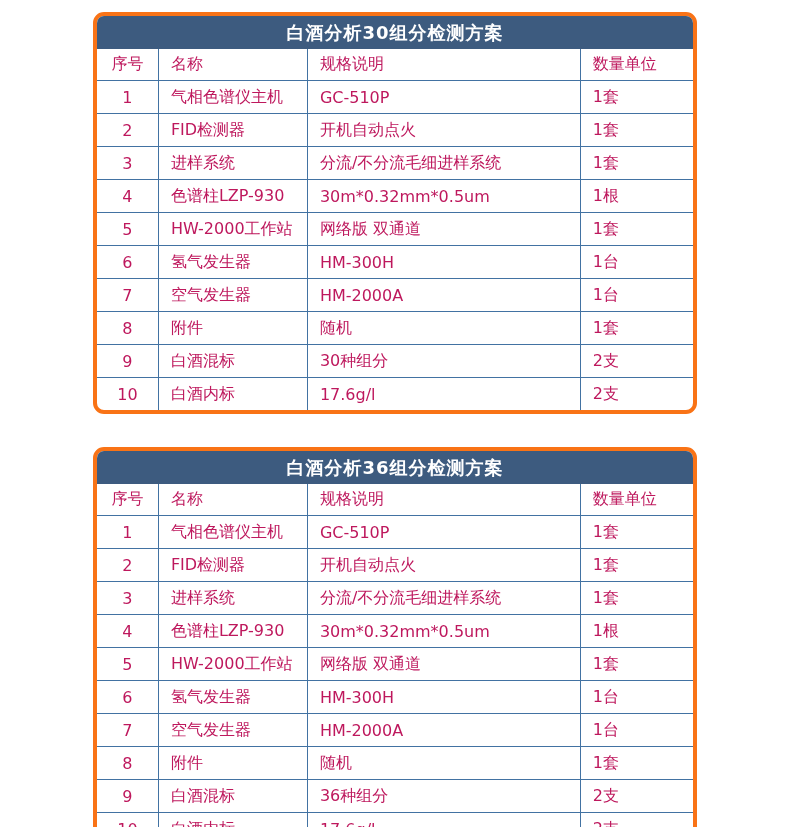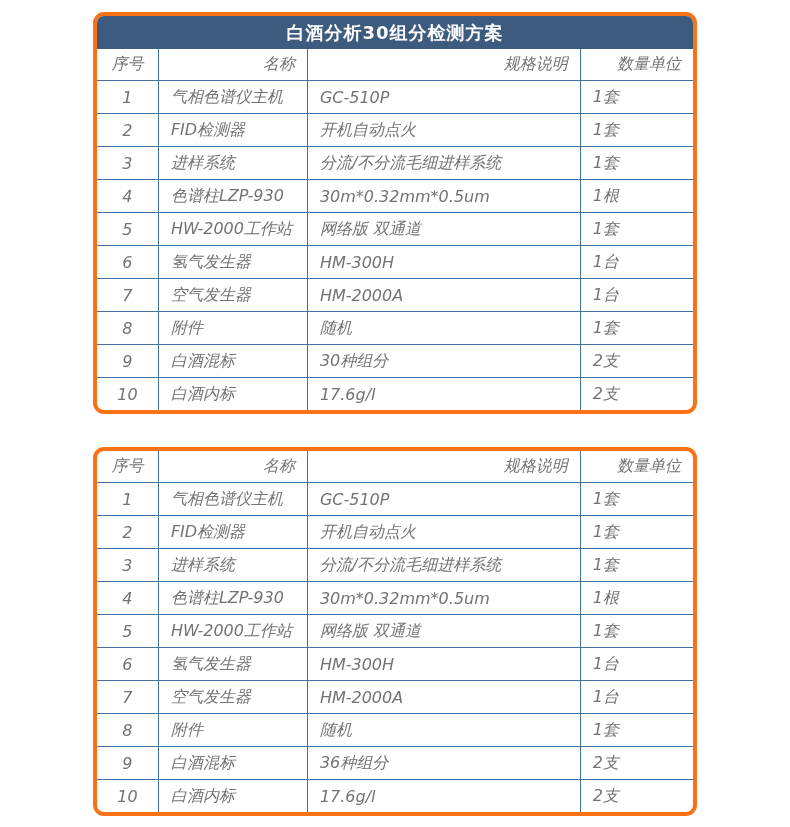--- a/index.html
+++ b/index.html
@@ -38,34 +38,33 @@
     font-size: 18px;
     font-weight: bold;
     text-align: center;
     letter-spacing: 1px;
   }
   table.spec-table {
     width: 100%;
     border-collapse: collapse;
     table-layout: fixed;
     font-size: 16px;
-    color: #737373;
-    font-style: italic;
+    color: #be185d;
   }
   table.spec-table th,
   table.spec-table td {
     border: 1.5px solid #4272a2;
     padding: 0 12px;
     text-align: left;
     vertical-align: middle;
     font-weight: normal;
     white-space: nowrap;
     overflow: hidden;
   }
-  table.spec-table th { height: 31px; border-top: none; text-align: right; }
+  table.spec-table th { height: 31px; border-top: none; }
   table.spec-table td { height: 32px; }
   table.spec-table th:first-child,
   table.spec-table td:first-child {
     border-left: none;
     text-align: center;
     padding: 0;
   }
   table.spec-table th:last-child,
   table.spec-table td:last-child { border-right: none; }
   table.spec-table tr:last-child td { border-bottom: none; }
@@ -155,20 +154,21 @@
             <td>10</td>
             <td>白酒内标</td>
             <td>17.6g/l</td>
             <td>2支</td>
           </tr>
         </tbody>
     </table>
   </div>
 
   <div class="spec-card">
+    <div class="card-title">白酒分析36组分检测方案</div>
     <table class="spec-table">
       <colgroup>
         <col class="c-no">
           <col class="c-name">
           <col class="c-spec">
           <col class="c-qty">
       </colgroup>
       <thead>
           <tr>
             <th>序号</th>

